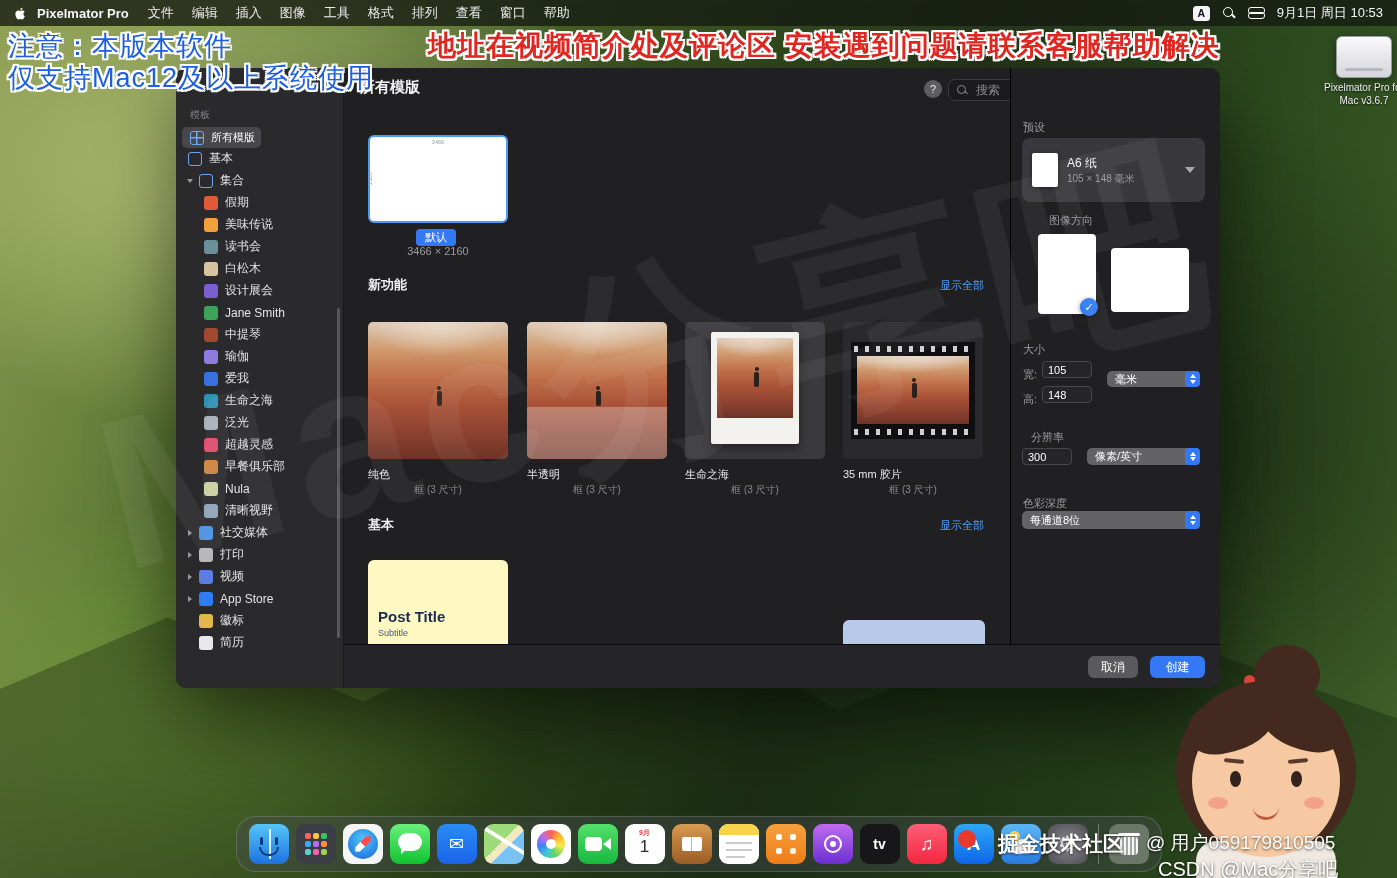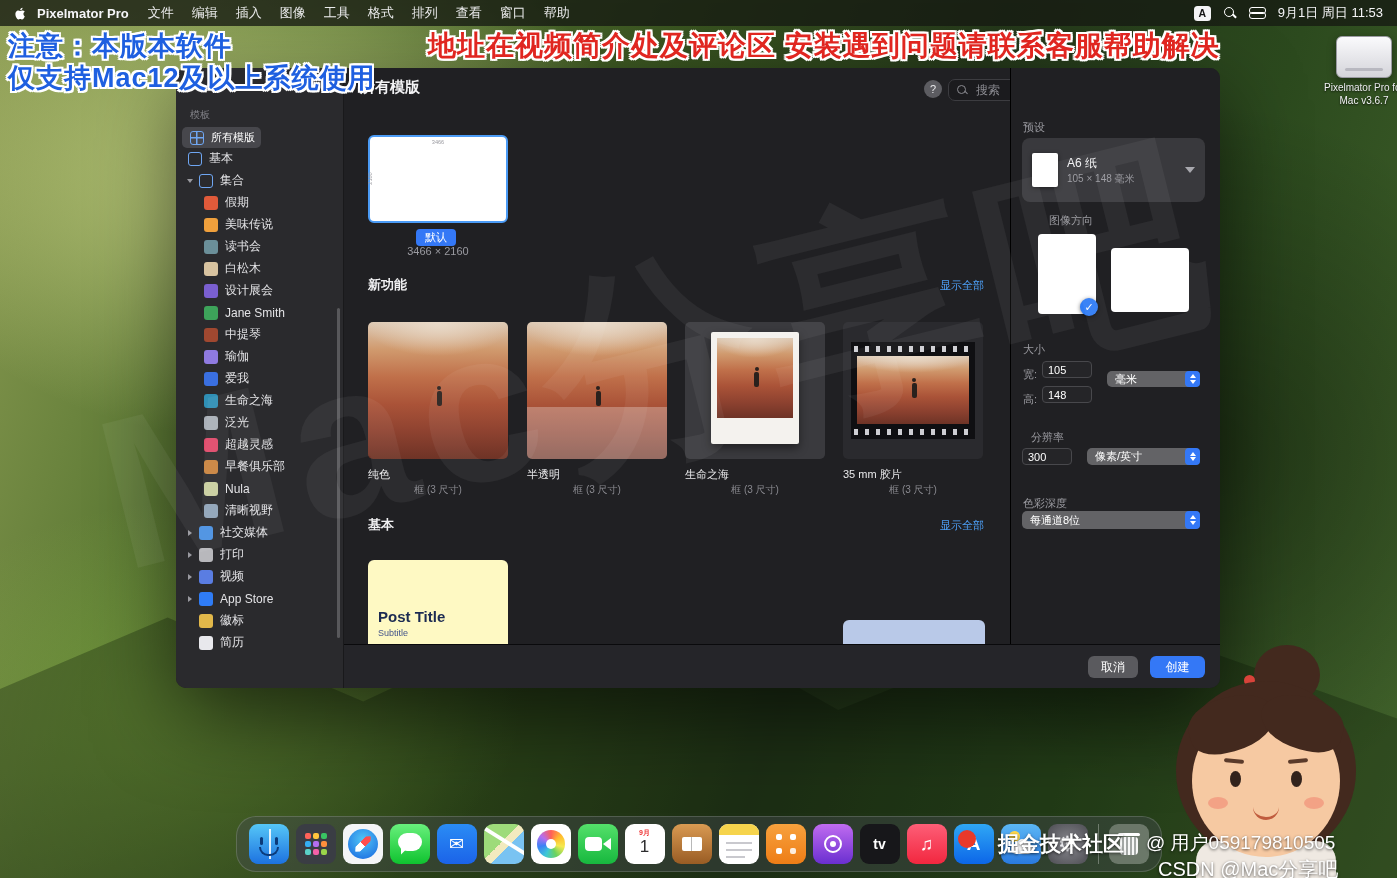--- a/index.html
+++ b/index.html
@@ -20,21 +20,21 @@
   .mb-right{margin-left:auto;display:flex;align-items:center;gap:13px;}
   .inputsrc{width:17px;height:15px;background:#f4f4f6;border-radius:3.5px;color:#141414;font-size:10.5px;font-weight:bold;
     display:flex;align-items:center;justify-content:center;}
   .mag{width:12px;height:12px;position:relative;}
   .mag::before{content:"";position:absolute;left:0;top:0;width:8px;height:8px;border:1.6px solid #fff;border-radius:50%;}
   .mag::after{content:"";position:absolute;left:8px;top:8px;width:5px;height:1.6px;background:#fff;transform:rotate(45deg);}
   .cc{width:16px;height:12px;position:relative;}
   .cc::before,.cc::after{content:"";position:absolute;left:0;width:15px;height:4.6px;border:1px solid #fff;border-radius:3px;}
   .cc::before{top:0;} .cc::after{bottom:0;}
   
-  .note{z-index:9;font-weight:700;font-size:27px;color:#1e5fe0;letter-spacing:1px;white-space:nowrap;
+  .note{z-index:9;font-weight:400;font-size:27px;color:#1e5fe0;letter-spacing:1px;white-space:nowrap;
     text-shadow:-2px -2px 0 #fff,2px -2px 0 #fff,-2px 2px 0 #fff,2px 2px 0 #fff,0 -2px 0 #fff,0 2px 0 #fff,-2px 0 0 #fff,2px 0 0 #fff;}
   .banner{z-index:9;font-weight:800;font-size:28px;color:#e02620;letter-spacing:1px;white-space:nowrap;
     text-shadow:-2px -2px 0 #fff,2px -2px 0 #fff,-2px 2px 0 #fff,2px 2px 0 #fff,0 -2px 0 #fff,0 2px 0 #fff,-2px 0 0 #fff,2px 0 0 #fff;}
   .diag{z-index:3;left:90px;top:220px;font-size:215px;font-weight:bold;color:rgba(255,255,255,.055);
     transform:rotate(-14deg);letter-spacing:12px;white-space:nowrap;pointer-events:none;}
   
   .drive{width:54px;height:40px;border-radius:6px;background:linear-gradient(180deg,#fafafc,#d4d4da);border:1px solid #9a9aa2;box-shadow:0 3px 8px rgba(0,0,0,.4);}
   .drive::after{content:"";position:absolute;left:8px;bottom:6px;width:38px;height:3px;background:#b8b8c0;border-radius:2px;}
   .drive-label{width:96px;text-align:center;color:#f2f2f5;font-size:10px;line-height:1.25;text-shadow:0 1px 2px rgba(0,0,0,.8);}
   
@@ -137,21 +137,21 @@
     <span class="mb-menu">工具</span>
     <span class="mb-menu">格式</span>
     <span class="mb-menu">排列</span>
     <span class="mb-menu">查看</span>
     <span class="mb-menu">窗口</span>
     <span class="mb-menu">帮助</span>
     <span class="mb-right">
       <span class="inputsrc">A</span>
       <span class="mag"></span>
       <span class="cc"></span>
-      <span>9月1日 周日 11:53</span>
+      <span>9月1日 周日 10:53</span>
     </span>
   </div>
 
   <div class="abs" style="left:1316px;top:36px;z-index:1;display:flex;flex-direction:column;align-items:center;gap:4px;">
     <div class="drive" style="position:relative;"></div>
     <div class="drive-label">Pixelmator Pro for Mac v3.6.7</div>
   </div>
 
   <div class="abs window">
 

